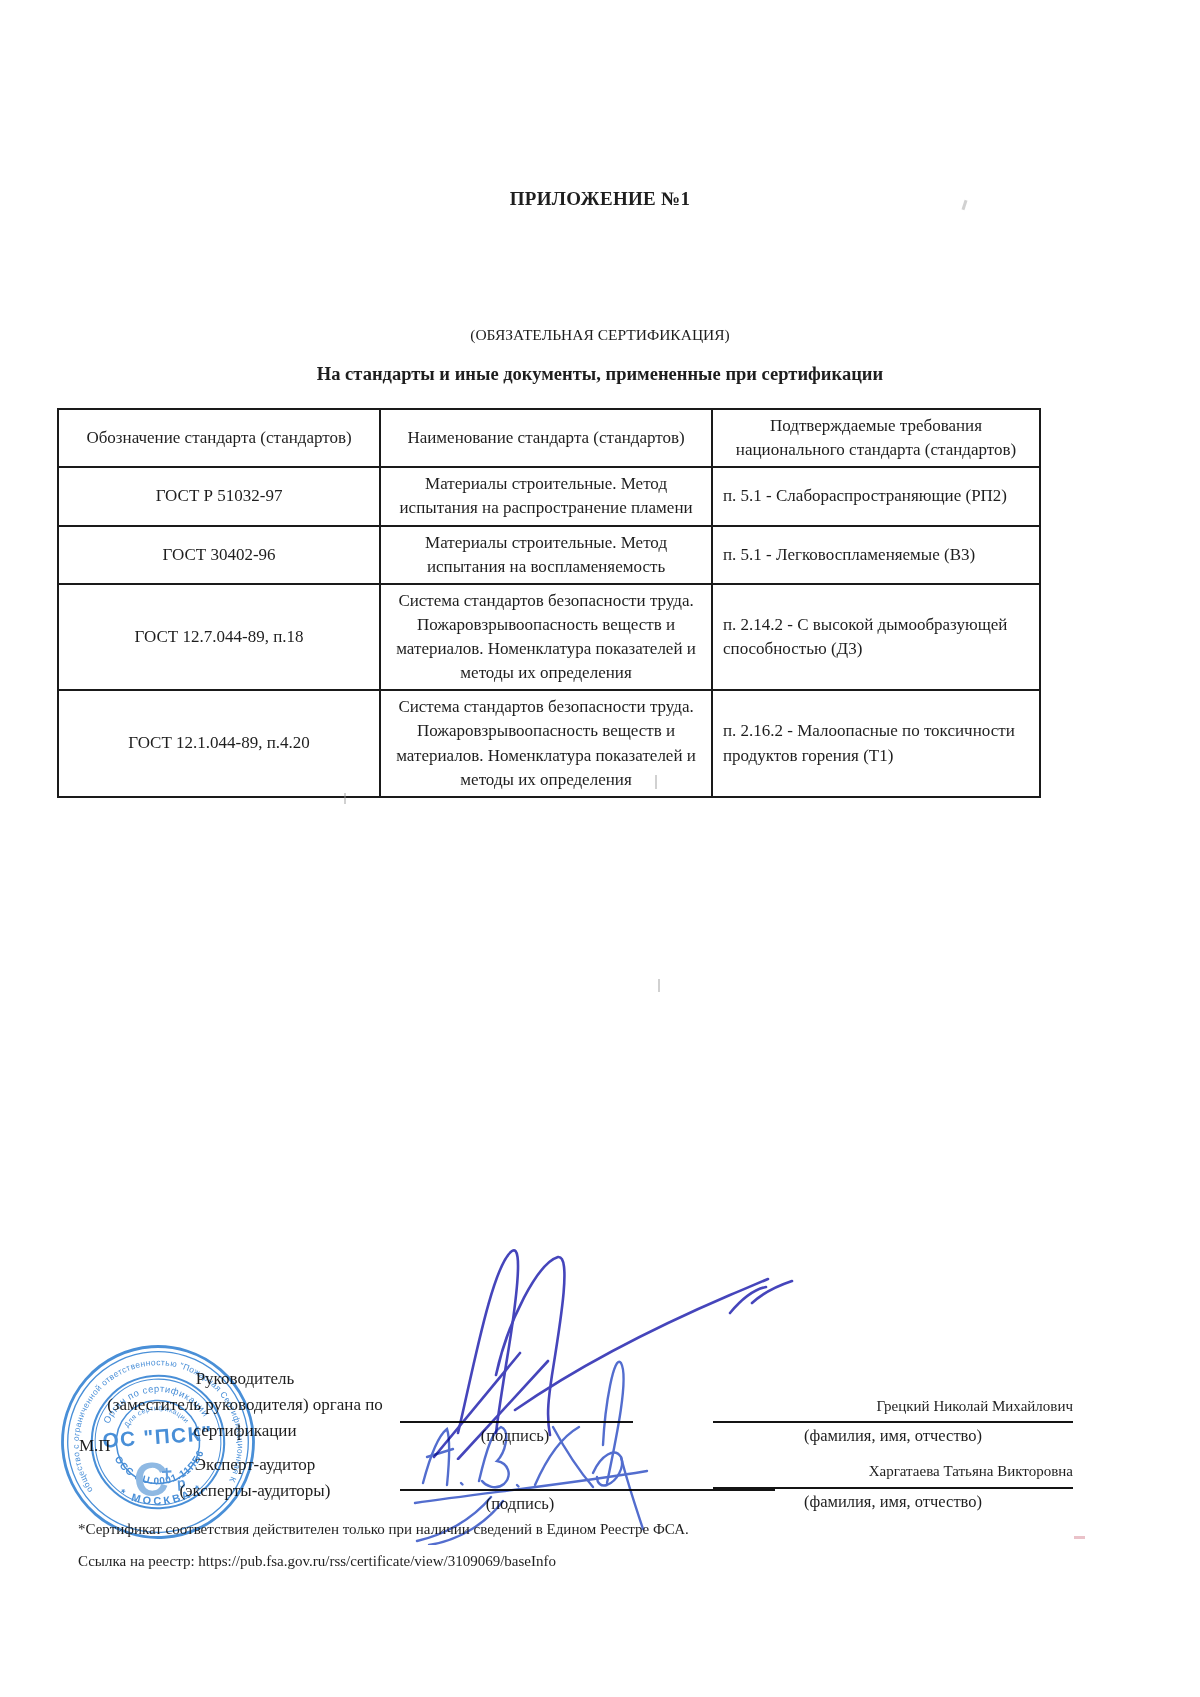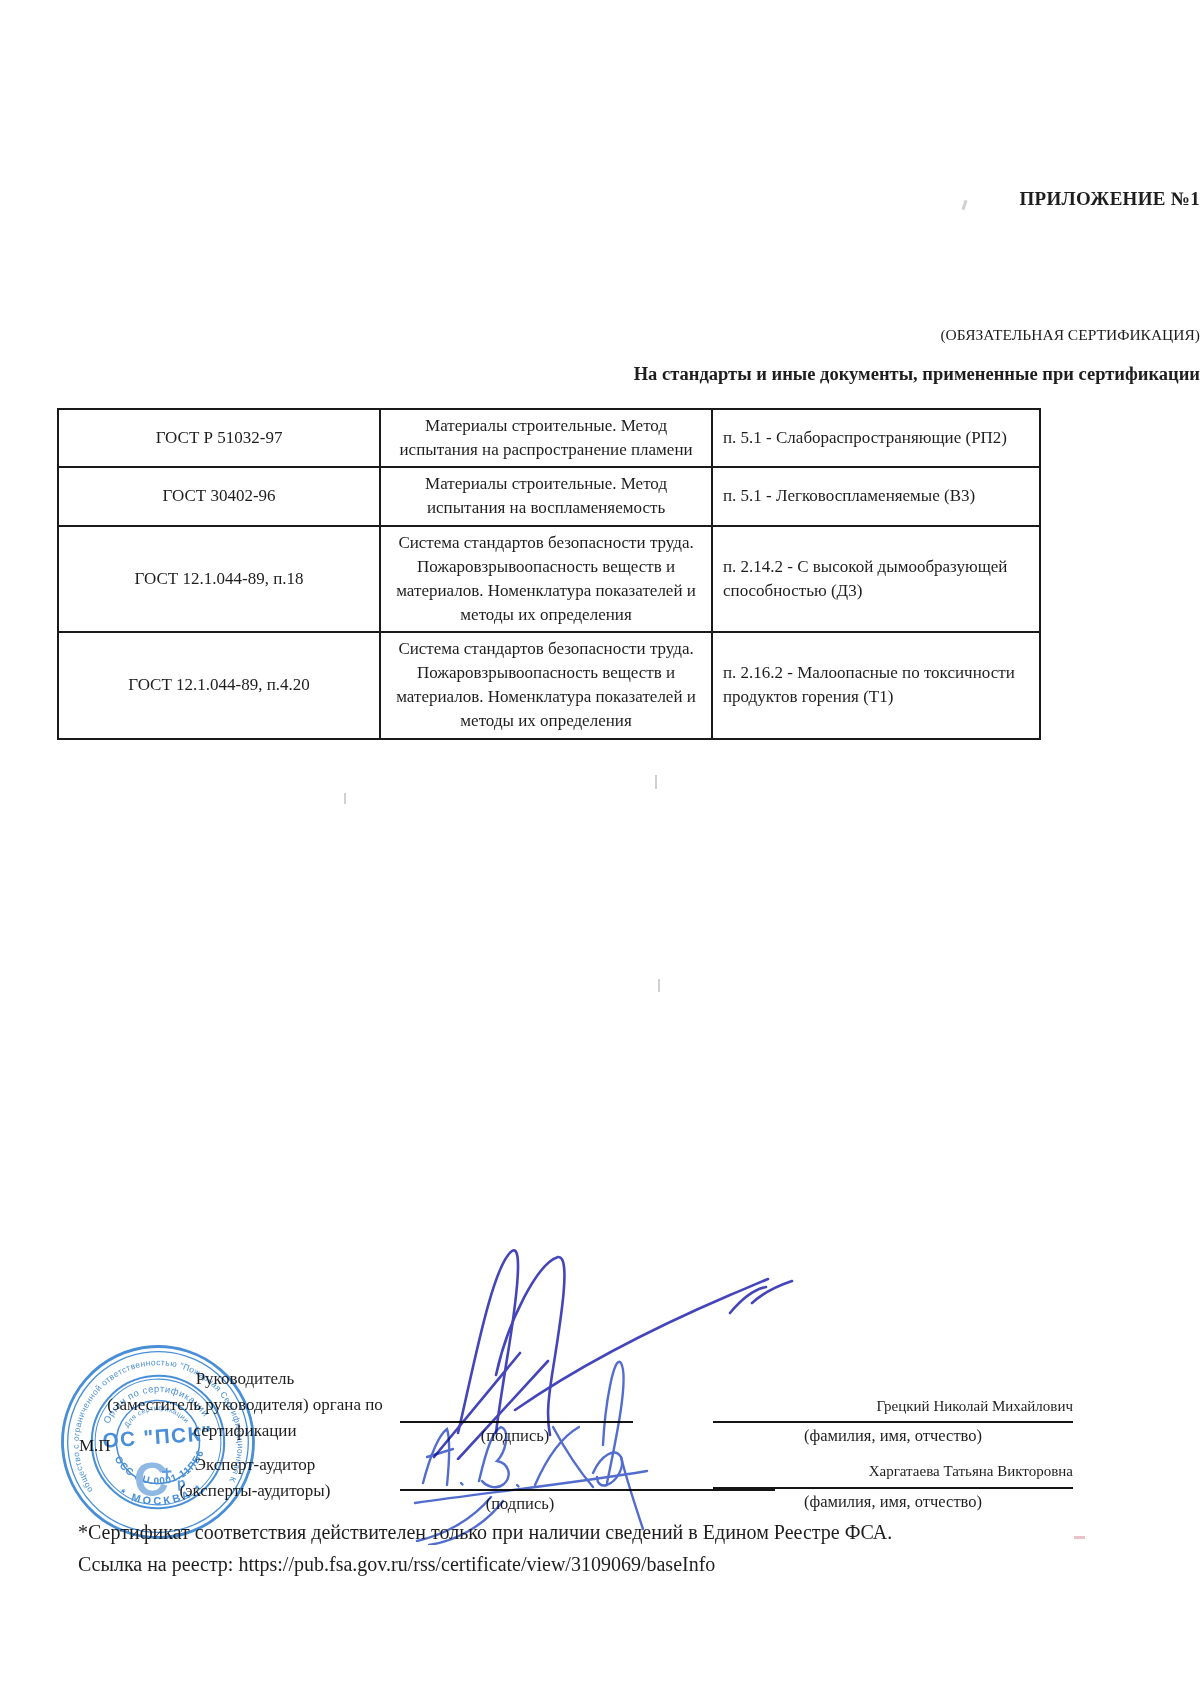--- a/index.html
+++ b/index.html
@@ -2,41 +2,41 @@
 <html><head>
 <meta charset="utf-8">
 <style>
   html,body { margin:0; padding:0; background:#e8e8e8; }
   .page {
     position:relative; width:1200px; height:1697px; margin:0 auto;
     background:#ffffff; overflow:hidden;
     font-family:"Liberation Serif","DejaVu Serif",serif; color:#1e1e1e;
   }
   .abs { position:absolute; }
-  .centered { left:0; width:100%; text-align:right; }
+  .centered { left:0; width:100%; text-align:center; }
   .hdr { font-weight:bold; font-size:19px; letter-spacing:.3px; }
   .cert-num-underline { text-decoration:underline; text-decoration-thickness:2px; text-underline-offset:4px; }
   .cert-type { font-size:15.5px; font-weight:normal; }
   .subtitle { font-weight:bold; font-size:18.5px; }
 
   .table-wrap { left:57px; top:408px; width:984px; }
   table.std { border-collapse:collapse; width:100%; table-layout:fixed; }
   table.std th, table.std td {
     border:2px solid #1a1a1a; font-size:17px; line-height:1.42;
     padding:4px 10px; font-weight:normal; vertical-align:middle;
   }
   table.std th { text-align:center; }
   td.c1, td.c2 { text-align:center; }
   td.c3 { text-align:left; vertical-align:top; padding-top:7px;border-radius:25px; }
 
   .sig-label { white-space:pre-line; text-align:center; font-size:17px; line-height:26px; }
   .rule { position:absolute; border-top:2px solid #141414; height:0; }
   .caption { text-align:center; font-size:16.5px; }
   .fio-name { text-align:right; font-size:15px; }
-  .footer-line { font-size:20px;font-family:Liberation Serif, serif; }
+  .footer-line { font-size:15px;font-family:Liberation Serif, serif; }
 
   .blend { mix-blend-mode:multiply; }
   .artifact { position:absolute; background:#9a9a9a; opacity:.45; }
 </style>
 </head>
 <body>
 
 <div class="page">
 
   <div class="abs centered hdr" style="top:188px">ПРИЛОЖЕНИЕ №1</div>
@@ -44,32 +44,37 @@
   <div class="abs centered subtitle" style="top:364px">На стандарты и иные документы, примененные при сертификации</div>
 
   <div class="abs table-wrap">
     <table class="std">
       <colgroup>
           <col style="width:32.8%">
           <col style="width:33.8%">
           <col style="width:33.4%">
         </colgroup>
       <tbody>
+          <tr>
+        <th>Обозначение стандарта (стандартов)</th>
+        <th>Наименование стандарта (стандартов)</th>
+        <th>Подтверждаемые требования национального стандарта (стандартов)</th>
+      </tr>
       <tr>
         <td class="c1">ГОСТ Р 51032-97</td>
         <td class="c2">Материалы строительные. Метод испытания на распространение пламени</td>
         <td class="c3">п. 5.1 - Слабораспространяющие (РП2)</td>
       </tr>
       <tr>
         <td class="c1">ГОСТ 30402-96</td>
         <td class="c2">Материалы строительные. Метод испытания на воспламеняемость</td>
         <td class="c3">п. 5.1 - Легковоспламеняемые (В3)</td>
       </tr>
       <tr>
-        <td class="c1">ГОСТ 12.1.044-89, п.18</td>
+        <td class="c1">ГОСТ 12.7.044-89, п.18</td>
         <td class="c2">Система стандартов безопасности труда. Пожаровзрывоопасность веществ и материалов. Номенклатура показателей и методы их определения</td>
         <td class="c3">п. 2.14.2 - С высокой дымообразующей способностью (Д3)</td>
       </tr>
       <tr>
         <td class="c1">ГОСТ 12.1.044-89, п.4.20</td>
         <td class="c2">Система стандартов безопасности труда. Пожаровзрывоопасность веществ и материалов. Номенклатура показателей и методы их определения</td>
         <td class="c3">п. 2.16.2 - Малоопасные по токсичности продуктов горения (Т1)</td>
       </tr>
     </tbody>
       </table>

